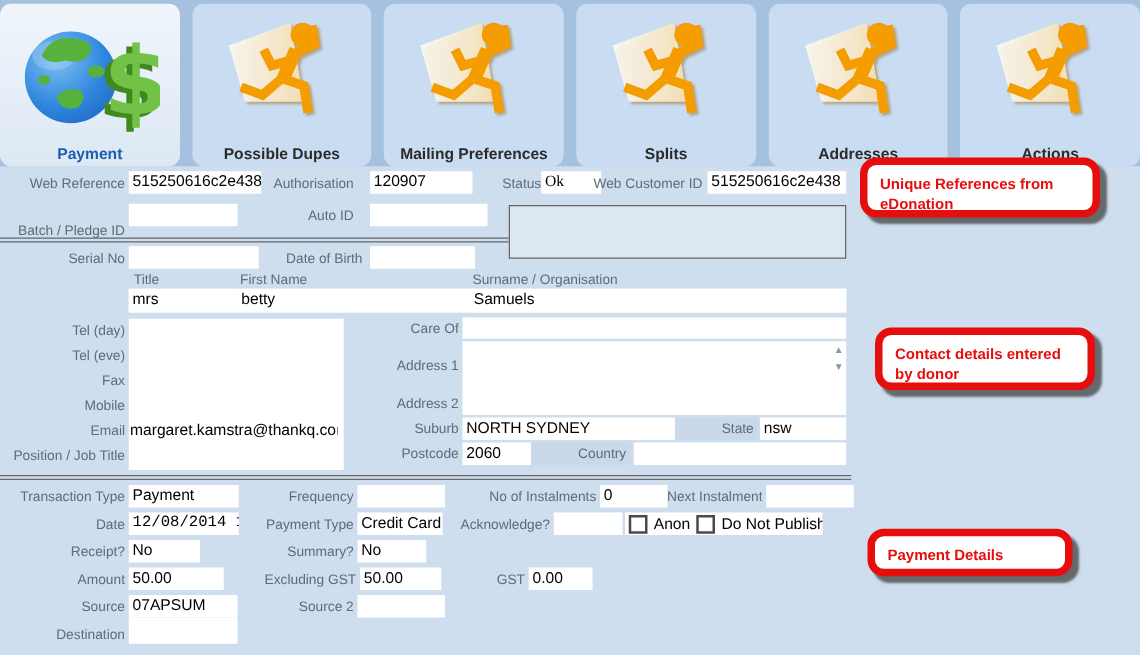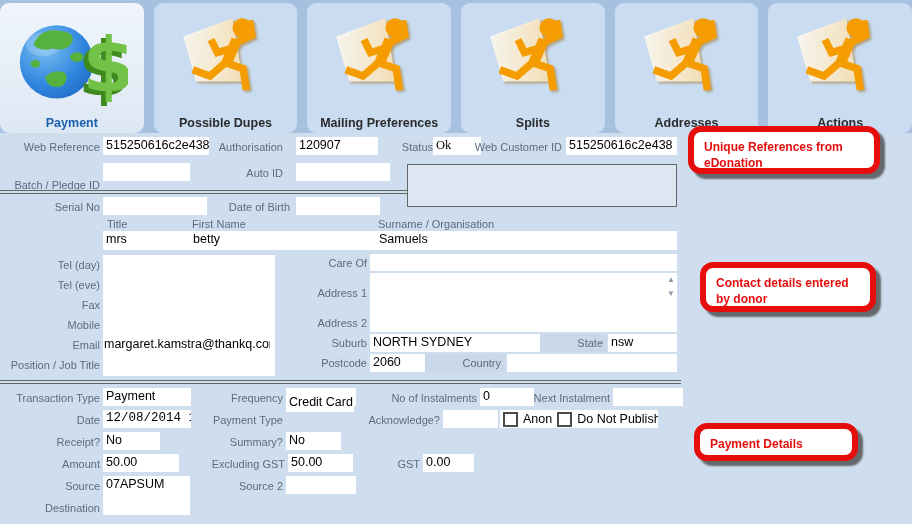--- a/index.html
+++ b/index.html
@@ -231,21 +231,21 @@
 <div class="lbl" style="left:210px;top:392px;width:73px;">Frequency</div>
 <div class="inp" style="left:286px;top:388px;width:70px;"></div>
 <div class="lbl" style="left:380px;top:392px;width:97px;">No of Instalments</div>
 <div class="inp" style="left:480px;top:388px;width:54px;">0</div>
 <div class="lbl" style="left:533px;top:392px;width:77px;">Next Instalment</div>
 <div class="inp" style="left:613px;top:388px;width:70px;"></div>
 
 <div class="lbl" style="left:8px;top:414px;width:92px;">Date</div>
 <div class="inp" style="left:103px;top:410px;width:88px;font-family:Liberation Mono, monospace;">12/08/2014 1:2</div>
 <div class="lbl" style="left:200px;top:414px;width:83px;">Payment Type</div>
-<div class="inp" style="left:286px;top:394px;width:68px;">Credit Card</div>
+<div class="inp" style="left:286px;top:410px;width:68px;">Credit Card</div>
 <div class="lbl" style="left:355px;top:414px;width:85px;">Acknowledge?</div>
 <div class="inp" style="left:443px;top:410px;width:55px;"></div>
 <div class="inp cbstrip" style="left:500px;top:410px;width:158px;">
   <span class="cb"></span>
   <span class="cb-label">Anon</span>
   <span class="cb"></span>
   <span class="cb-label">Do Not Publish?</span>
 </div>
 
 <div class="lbl" style="left:8px;top:436px;width:92px;">Receipt?</div>

